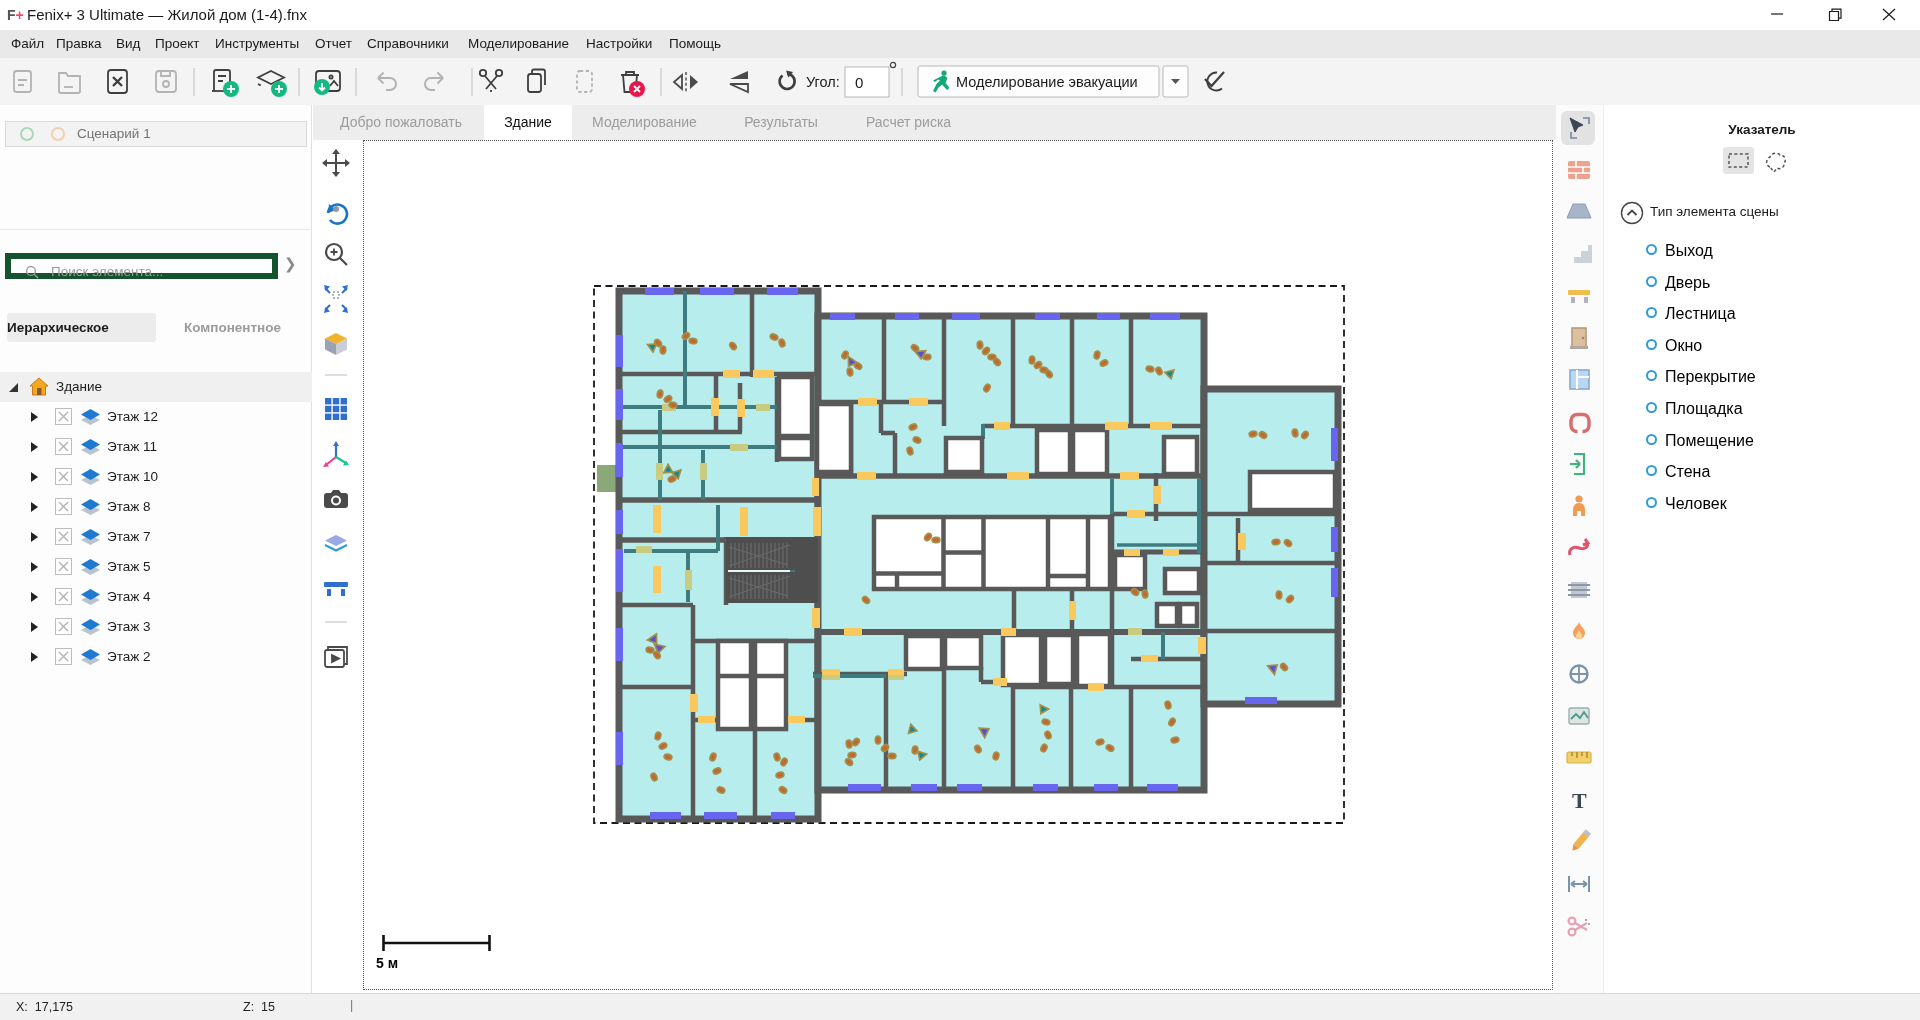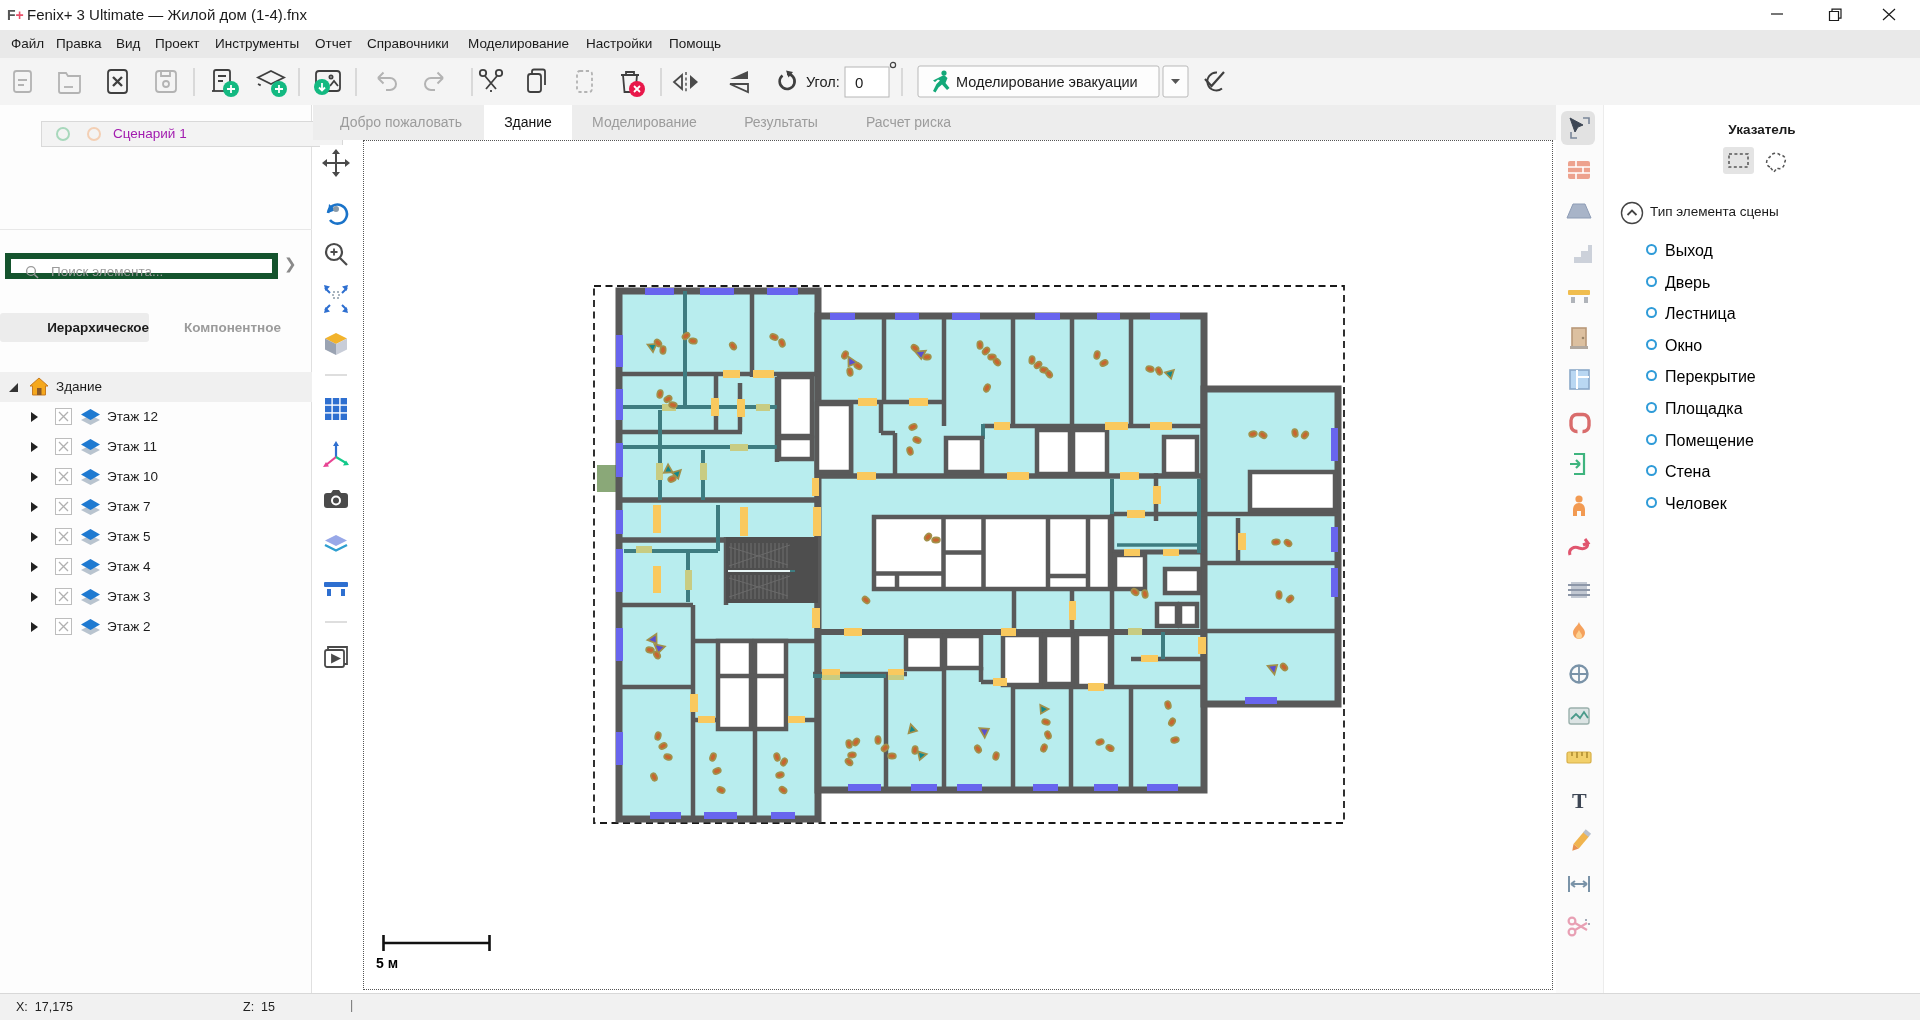--- a/index.html
+++ b/index.html
@@ -13,34 +13,34 @@
   #titlebar .ttext { position:absolute; left:27px; top:6px; }
   .winbtn { position:absolute; top:0px; width:46px; height:29px; text-align:center; color:#1b1b1b; }
   #menubar { position:absolute; left:0; top:30px; width:1920px; height:28px; background:#e9e9e9;
     font-size:13.5px; color:#1b1b1b; }
   #menubar span { position:absolute; top:6px; }
   #toolbar { position:absolute; left:0; top:58px; width:1920px; height:47px; background:#f4f4f4; }
   
   #leftpanel { position:absolute; left:0; top:105px; width:312px; height:888px; background:#fdfdfd;
     border-right:1px solid #e0e0e0; }
   #scenario { position:absolute; left:5px; top:16px; width:302px; height:26px; background:#f3f3f3;
-    border:1px solid #d9d9d9; font-size:13.5px; color:#a21caf;margin-left:36px; }
+    border:1px solid #d9d9d9; font-size:13.5px; color:#737373; }
   #scenario .c1 { position:absolute; left:14px; top:5px; width:14px; height:14px; border-radius:50%;
     border:2px solid #a8d8bc; }
   #scenario .c2 { position:absolute; left:45px; top:5px; width:14px; height:14px; border-radius:50%;
     border:2px solid #f3cfb4; }
   #scenario .stext { position:absolute; left:71px; top:4px; }
   #lp-hr { position:absolute; left:0px; top:124px; width:312px; height:1px; background:#e8e8e8; }
   #searchbox { position:absolute; left:5px; top:148px; width:273px; height:26px; background:#fff;
     border:6px solid #14532d; font-size:13.5px; color:#9b9b9b; }
   #searchbox .ph { position:absolute; left:40px; top:5px; }
   #search-arrow { position:absolute; left:284px; top:150px; font-size:15px; color:#8a8a8a; }
   #viewtabs { position:absolute; left:0; top:206px; width:312px; height:34px; font-size:13.5px; }
-  #viewtabs .t1 { position:absolute; left:0; top:2px; width:149px; height:29px; background:#ececec;
-    border-radius:3px; text-align:right; line-height:29px; font-weight:bold; color:#1b1b1b; }
+  #viewtabs .t1 { position:absolute; left:7px; top:2px; width:149px; height:29px; background:#ececec;
+    border-radius:3px; text-align:left; line-height:29px; font-weight:bold; color:#1b1b1b; }
   #viewtabs .t2 { position:absolute; left:160px; top:2px; width:145px; height:29px;
     text-align:center; line-height:29px; color:#9b9b9b; font-weight:bold; }
   #tree { position:absolute; left:0; top:267px; width:312px; font-size:13.5px; color:#1b1b1b; }
   .trow { position:relative; height:30px; }
   .trow.hl { background:#f0f0f0; }
   .trow .exp { position:absolute; left:30px; top:9px; }
   .trow .cb { position:absolute; left:55px; top:6px; width:17px; height:17px; border:1px solid #bdbdbd; background:#fff; }
   .trow .cb svg { position:absolute; left:2px; top:2px; }
   .trow .lyr { position:absolute; left:80px; top:5px; }
   .trow .lbl { position:absolute; left:107px; top:7px; }
@@ -276,20 +276,35 @@
         <div class="cb">
           <svg width="11" height="11">
             <path d="M1 1 L10 10 M10 1 L1 10" stroke="#b0b0b0" stroke-width="1.3"></path>
           </svg>
         </div>
         <svg class="lyr" width="21" height="20" viewBox="0 0 21 20">
           <path d="M10.5 8 L20 13 L10.5 18 L1 13 Z" fill="#b9c4cf"></path>
           <path d="M10.5 2 L20 7.5 L10.5 13 L1 7.5 Z" fill="#1e7ad1"></path>
         </svg>
         <span class="lbl">Этаж 10</span>
+      </div>
+      <div class="trow">
+        <svg class="exp" width="9" height="12">
+          <path d="M1 1 L8 6 L1 11 Z" fill="#222"></path>
+        </svg>
+        <div class="cb">
+          <svg width="11" height="11">
+            <path d="M1 1 L10 10 M10 1 L1 10" stroke="#b0b0b0" stroke-width="1.3"></path>
+          </svg>
+        </div>
+        <svg class="lyr" width="21" height="20" viewBox="0 0 21 20">
+          <path d="M10.5 8 L20 13 L10.5 18 L1 13 Z" fill="#b9c4cf"></path>
+          <path d="M10.5 2 L20 7.5 L10.5 13 L1 7.5 Z" fill="#1e7ad1"></path>
+        </svg>
+        <span class="lbl">Этаж 8</span>
       </div>
       <div class="trow">
         <svg class="exp" width="9" height="12">
           <path d="M1 1 L8 6 L1 11 Z" fill="#222"></path>
         </svg>
         <div class="cb">
           <svg width="11" height="11">
             <path d="M1 1 L10 10 M10 1 L1 10" stroke="#b0b0b0" stroke-width="1.3"></path>
           </svg>
         </div>

